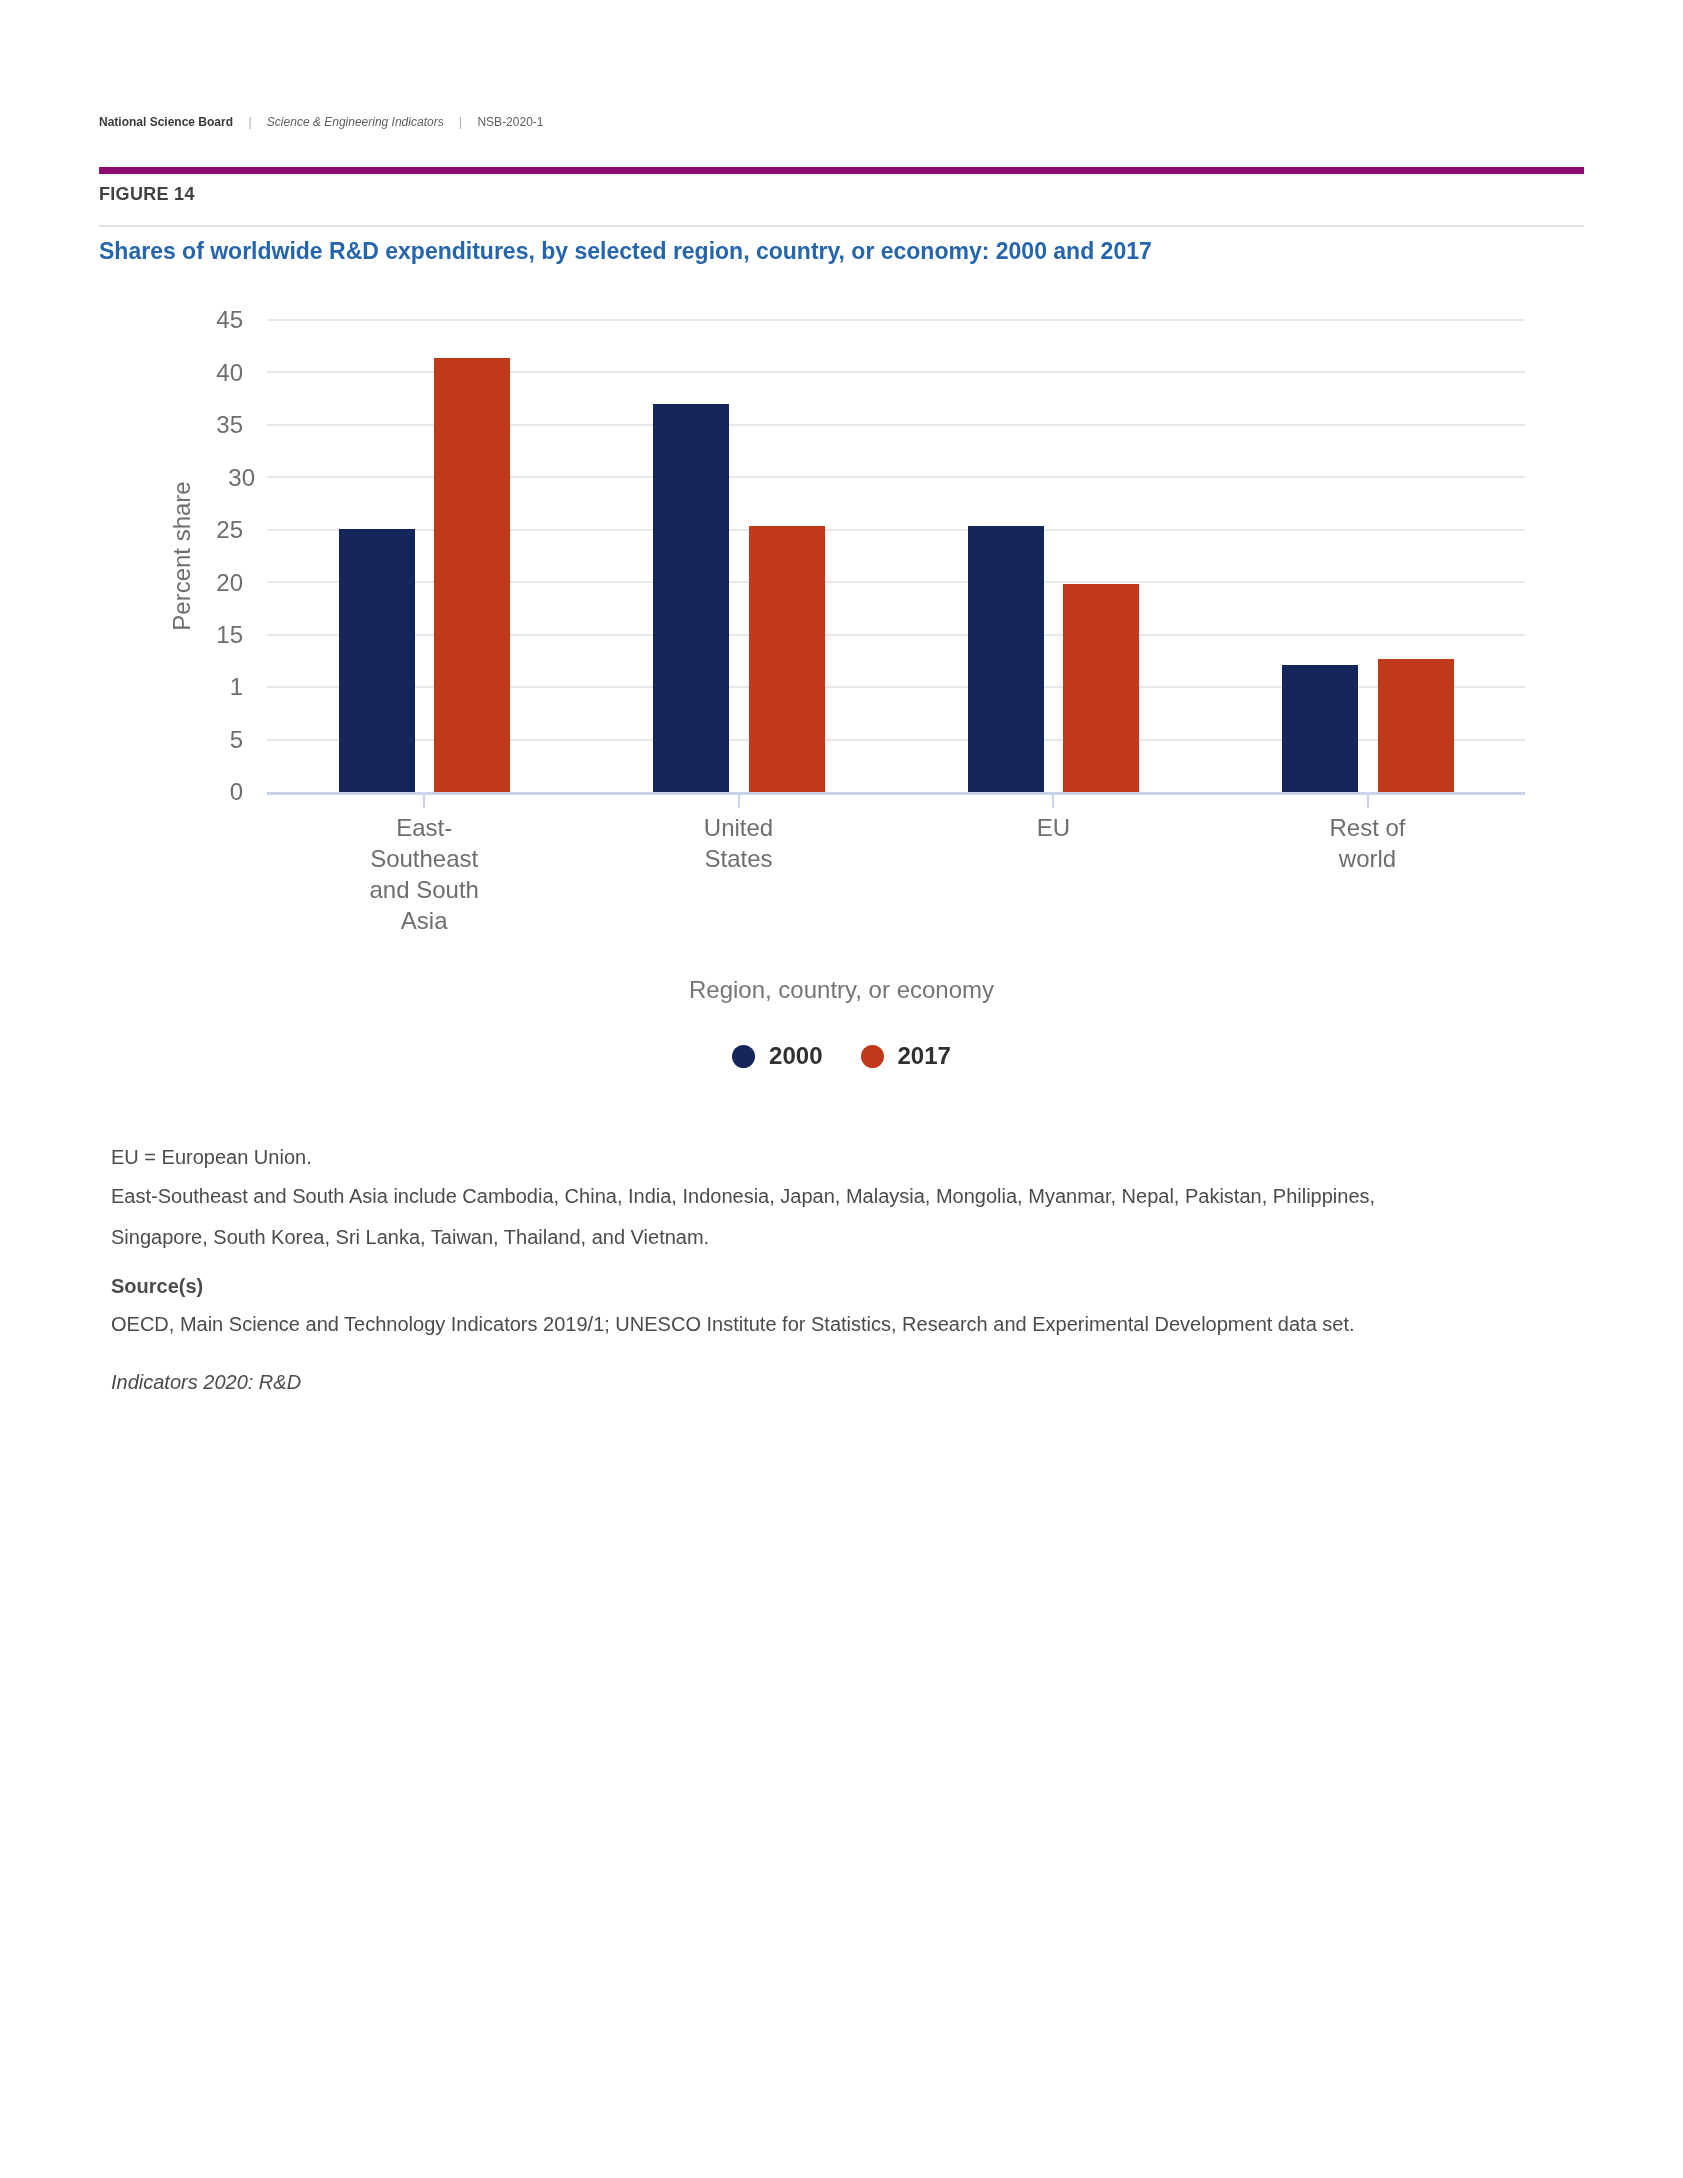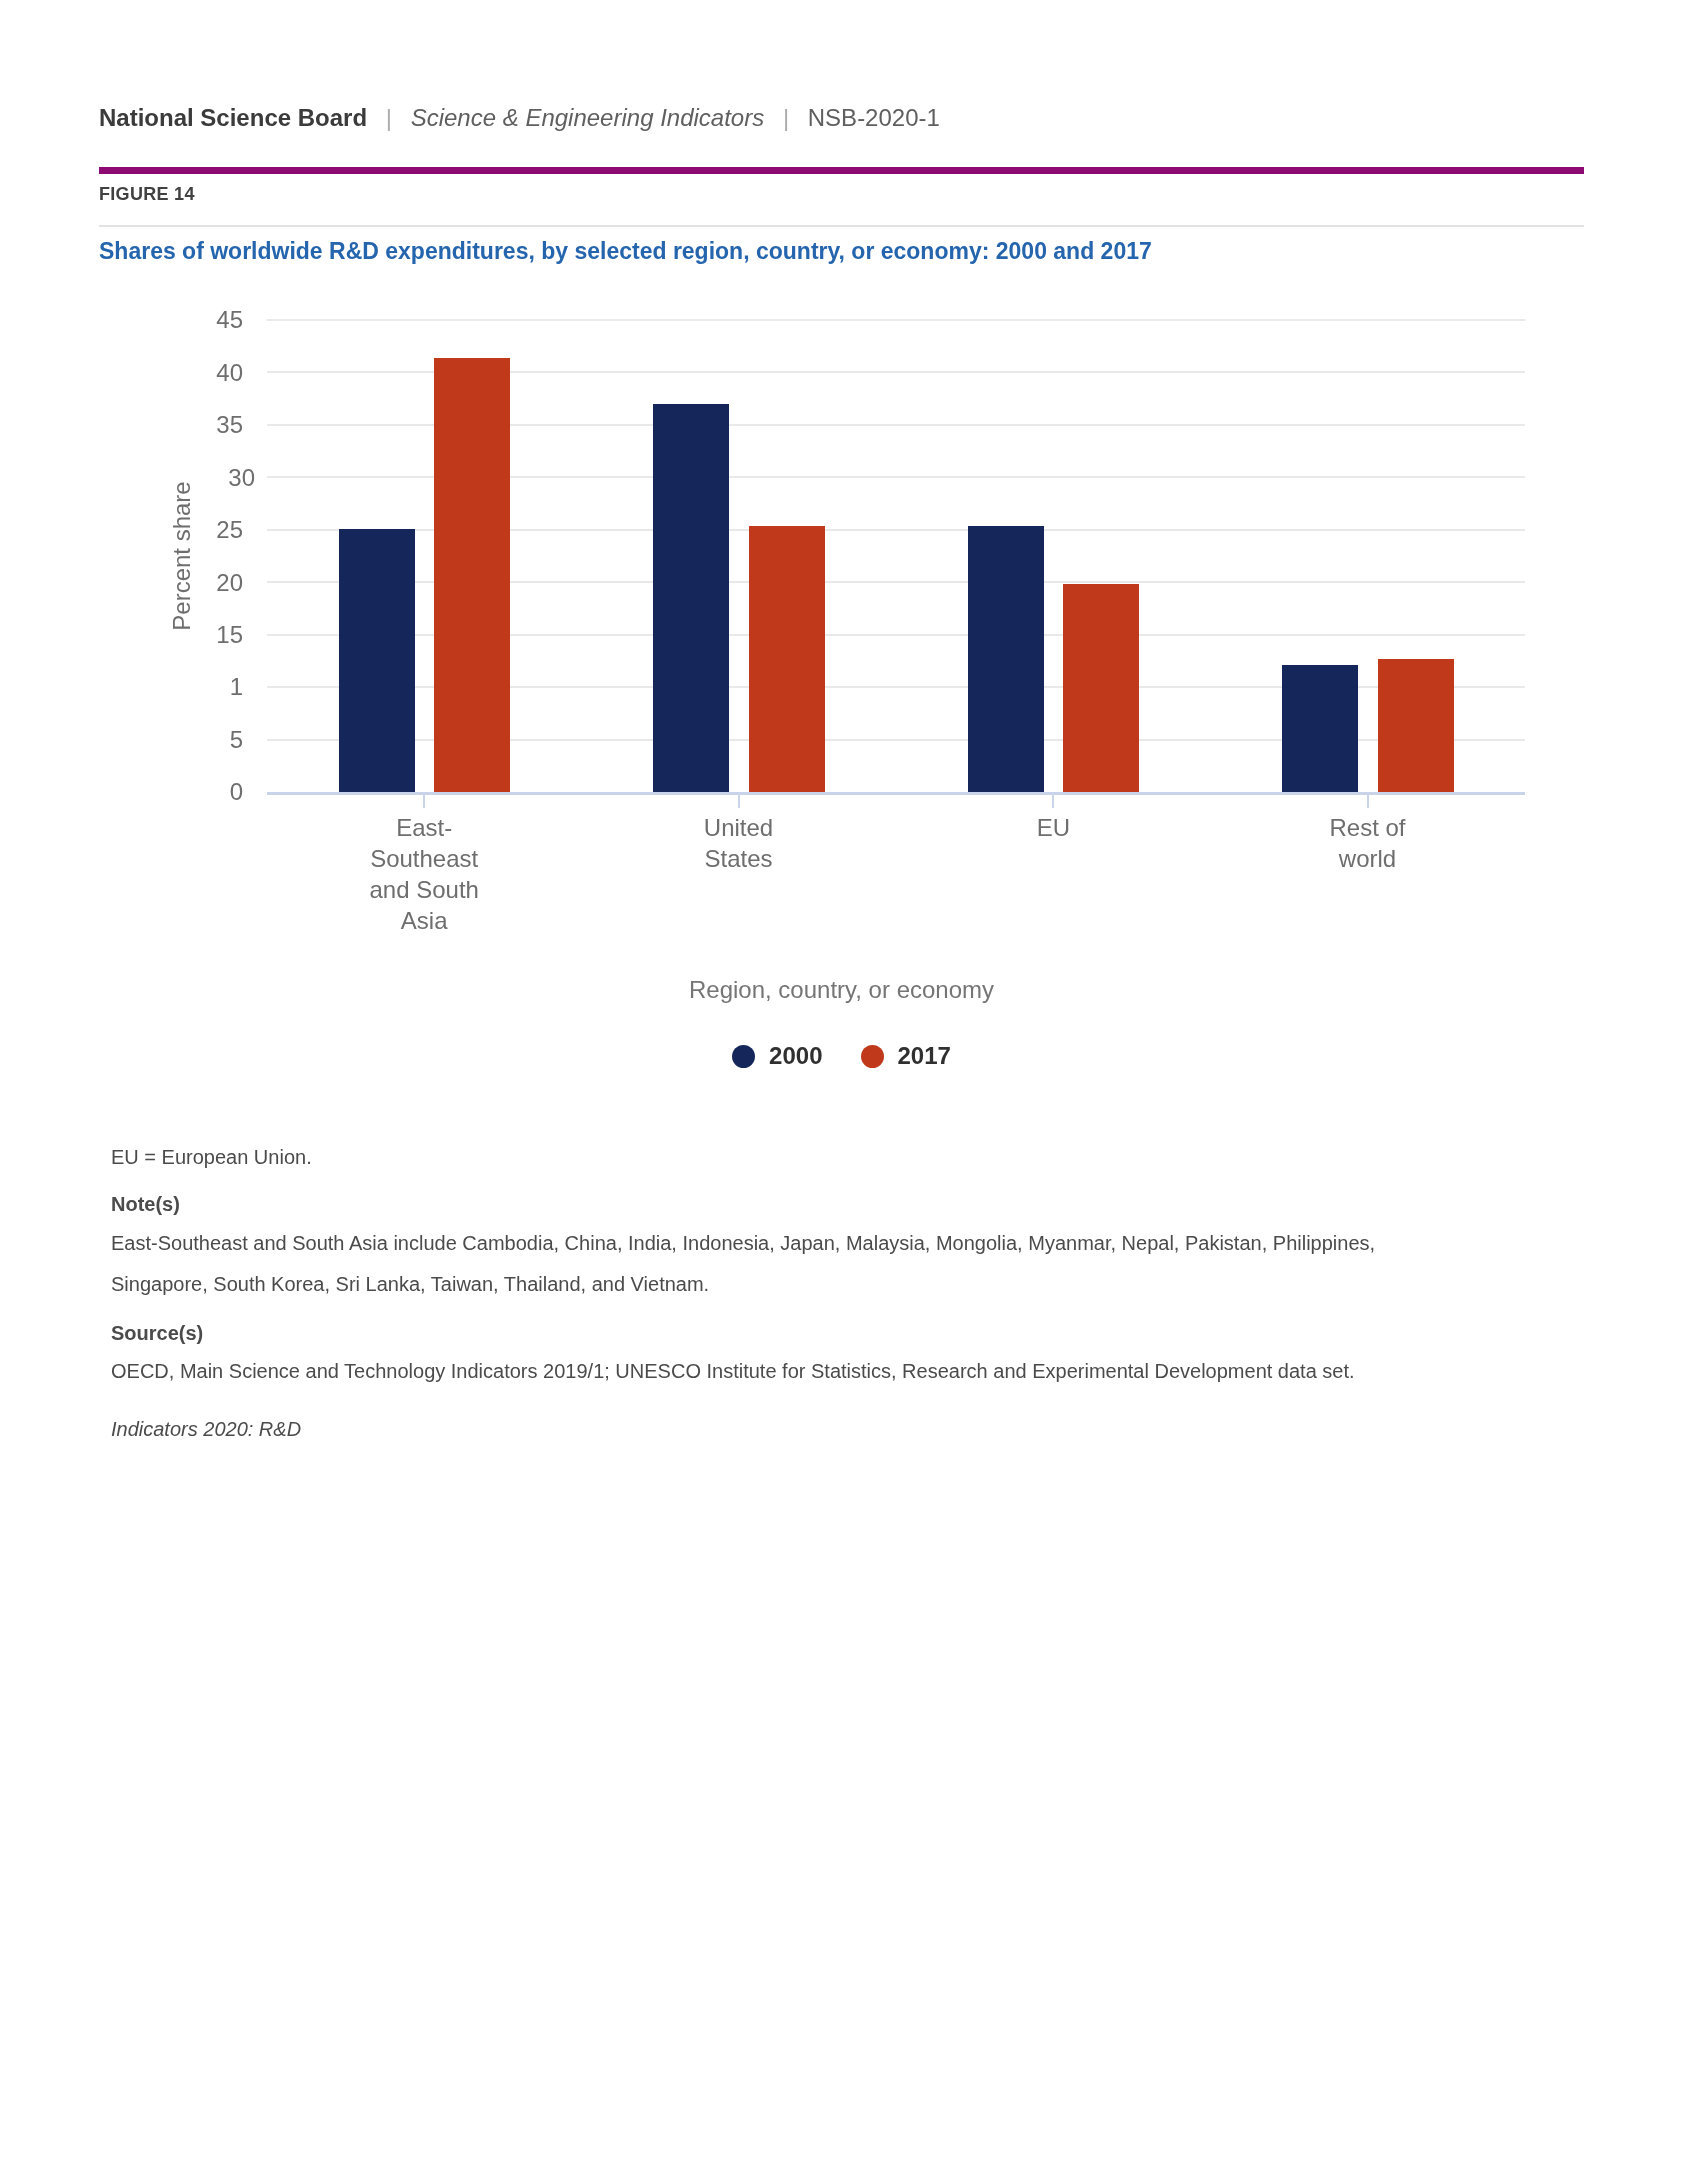--- a/index.html
+++ b/index.html
@@ -1,19 +1,19 @@
 <!DOCTYPE html>
 <html><head>
 <meta charset="utf-8">
 <style>
   html,body{margin:0;padding:0;background:#ffffff;}
   .page{position:relative;width:1683px;height:2178px;background:#ffffff;
         font-family:"Liberation Sans",sans-serif;overflow:hidden;}
 
-  .header{position:absolute;left:99px;top:104px;font-size:24px;color:#5f5f5f;white-space:nowrap;}
+  .header{position:absolute;left:99px;top:115px;font-size:12px;color:#5f5f5f;white-space:nowrap;}
   .header .brand{font-weight:bold;color:#3b3b3b;}
   .header .sep{color:#aeaeae;margin:0 12px;}
   .header .pub{font-style:italic;}
 
   .purple-rule{position:absolute;left:99px;top:167px;width:1485px;height:7px;background:#8c0a72;}
   .figure-label{position:absolute;left:99px;top:184px;font-size:18px;font-weight:bold;color:#414141;letter-spacing:0.3px;}
   .divider{position:absolute;left:99px;top:225px;width:1485px;height:2px;background:#e2e2e2;}
   .chart-title{position:absolute;left:99px;top:238px;margin:0;font-size:23px;font-weight:bold;color:#2565ae;}
 
   #chart{position:absolute;left:0;top:320px;width:1683px;height:472px;}
@@ -114,21 +114,20 @@
         <span class="legend-label">2000</span>
       </div>
       <div class="legend-item">
         <span class="legend-dot" style="background: rgb(192, 57, 27);"></span>
         <span class="legend-label">2017</span>
       </div>
     </div>
 
   <div class="footnotes">
     <p>EU = European Union.</p>
-    <p class="fn-heading">Note(s)</p>
     <p class="fn-note-line">East-Southeast and South Asia include Cambodia, China, India, Indonesia, Japan, Malaysia, Mongolia, Myanmar, Nepal, Pakistan, Philippines,</p>
     <p class="fn-note-line">Singapore, South Korea, Sri Lanka, Taiwan, Thailand, and Vietnam.</p>
     <p class="fn-heading">Source(s)</p>
     <p class="fn-source">OECD, Main Science and Technology Indicators 2019/1; UNESCO Institute for Statistics, Research and Experimental Development data set.</p>
     <p class="fn-tag">Indicators 2020: R&amp;D</p>
   </div>
 
 </div>
 
 

